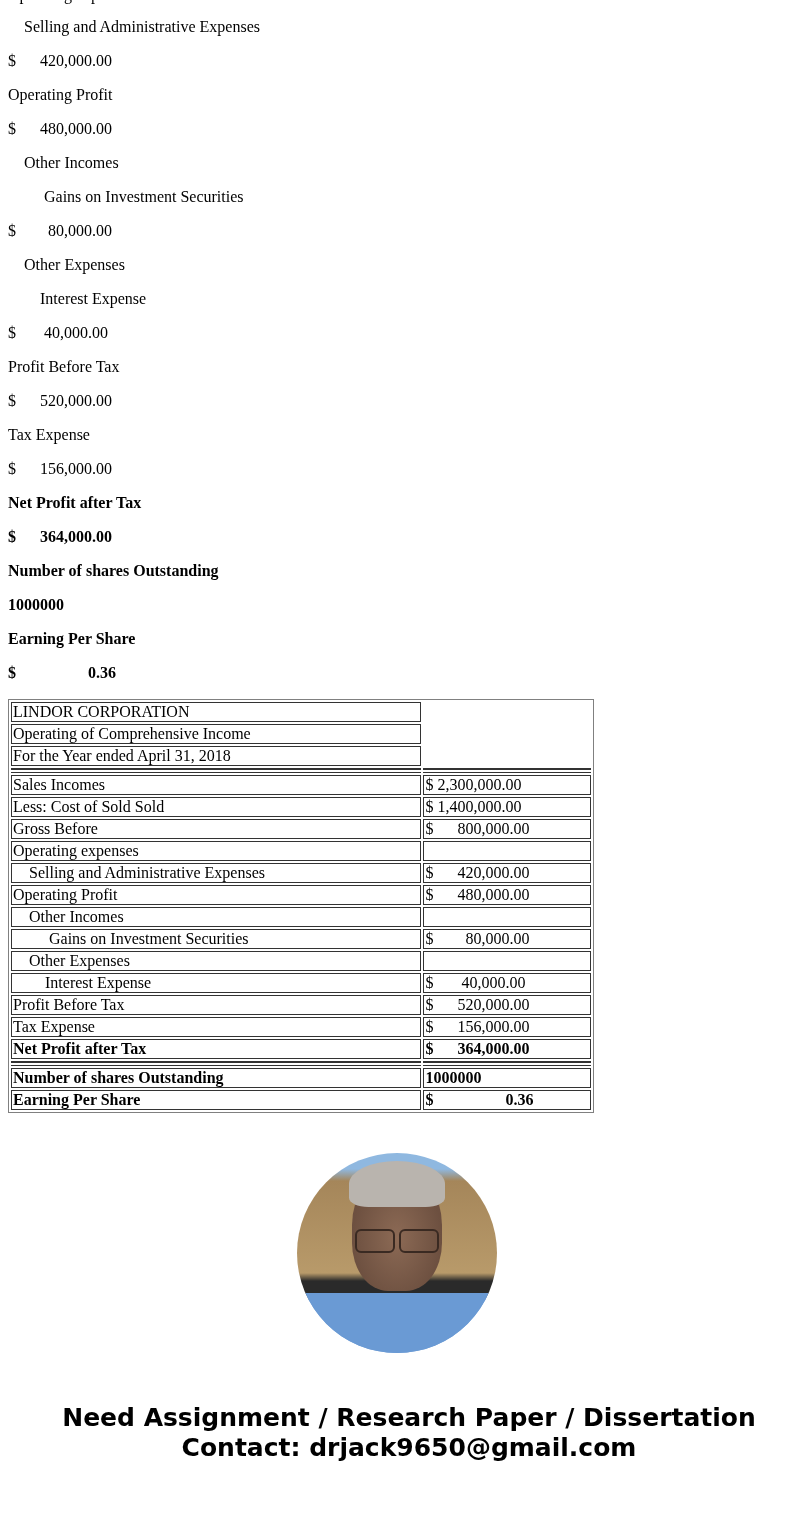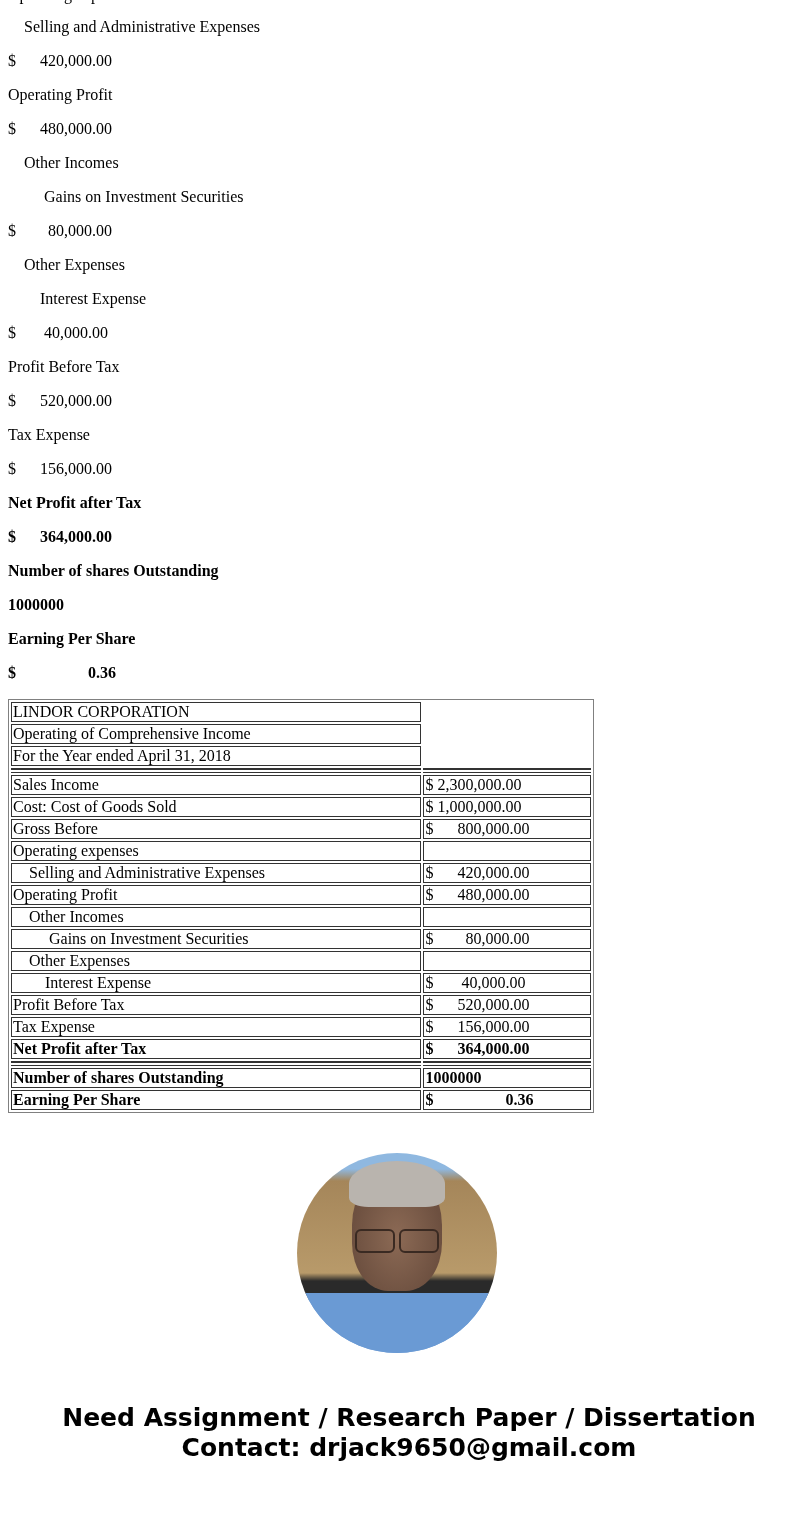--- a/index.html
+++ b/index.html
@@ -158,26 +158,26 @@
   </tr>
   <tr>
     <td class="lab">For the Year ended April 31, 2018</td>
   </tr>
   <tr class="sep">
         <td></td>
         <td></td>
       </tr>
 
   <tr>
-    <td class="lab">Sales Income</td>
+    <td class="lab">Sales Incomes</td>
     <td class="val">$ 2,300,000.00</td>
   </tr>
   <tr>
-    <td class="lab">Cost: Cost of Goods Sold</td>
-    <td class="val">$ 1,000,000.00</td>
+    <td class="lab">Less: Cost of Sold Sold</td>
+    <td class="val">$ 1,400,000.00</td>
   </tr>
   <tr>
     <td class="lab">Gross Before</td>
     <td class="val">$      800,000.00</td>
   </tr>
   <tr>
     <td class="lab">Operating expenses</td>
     <td class="val"></td>
   </tr>
   <tr>

